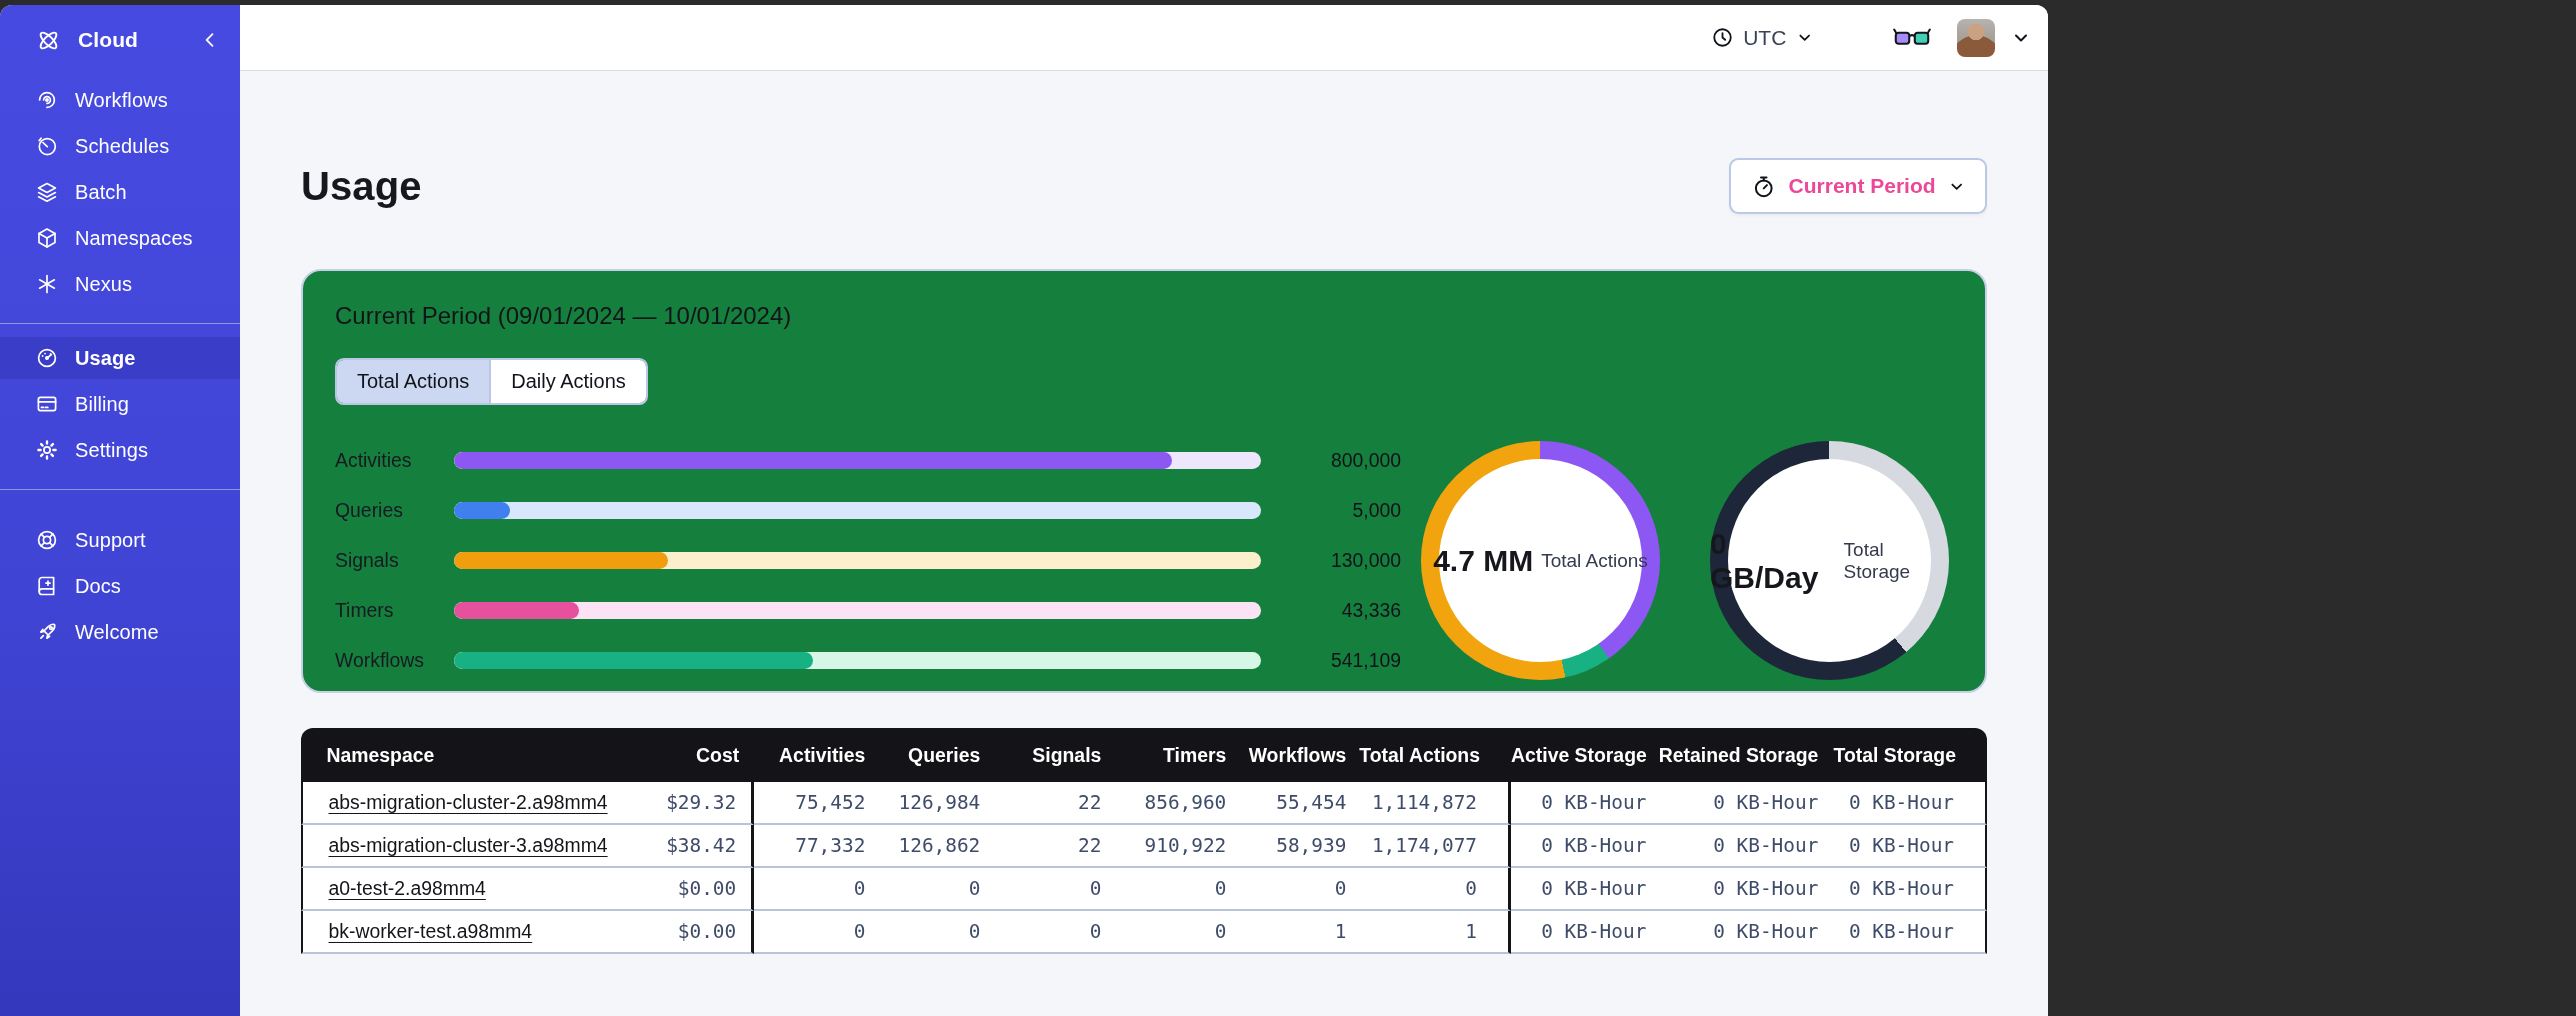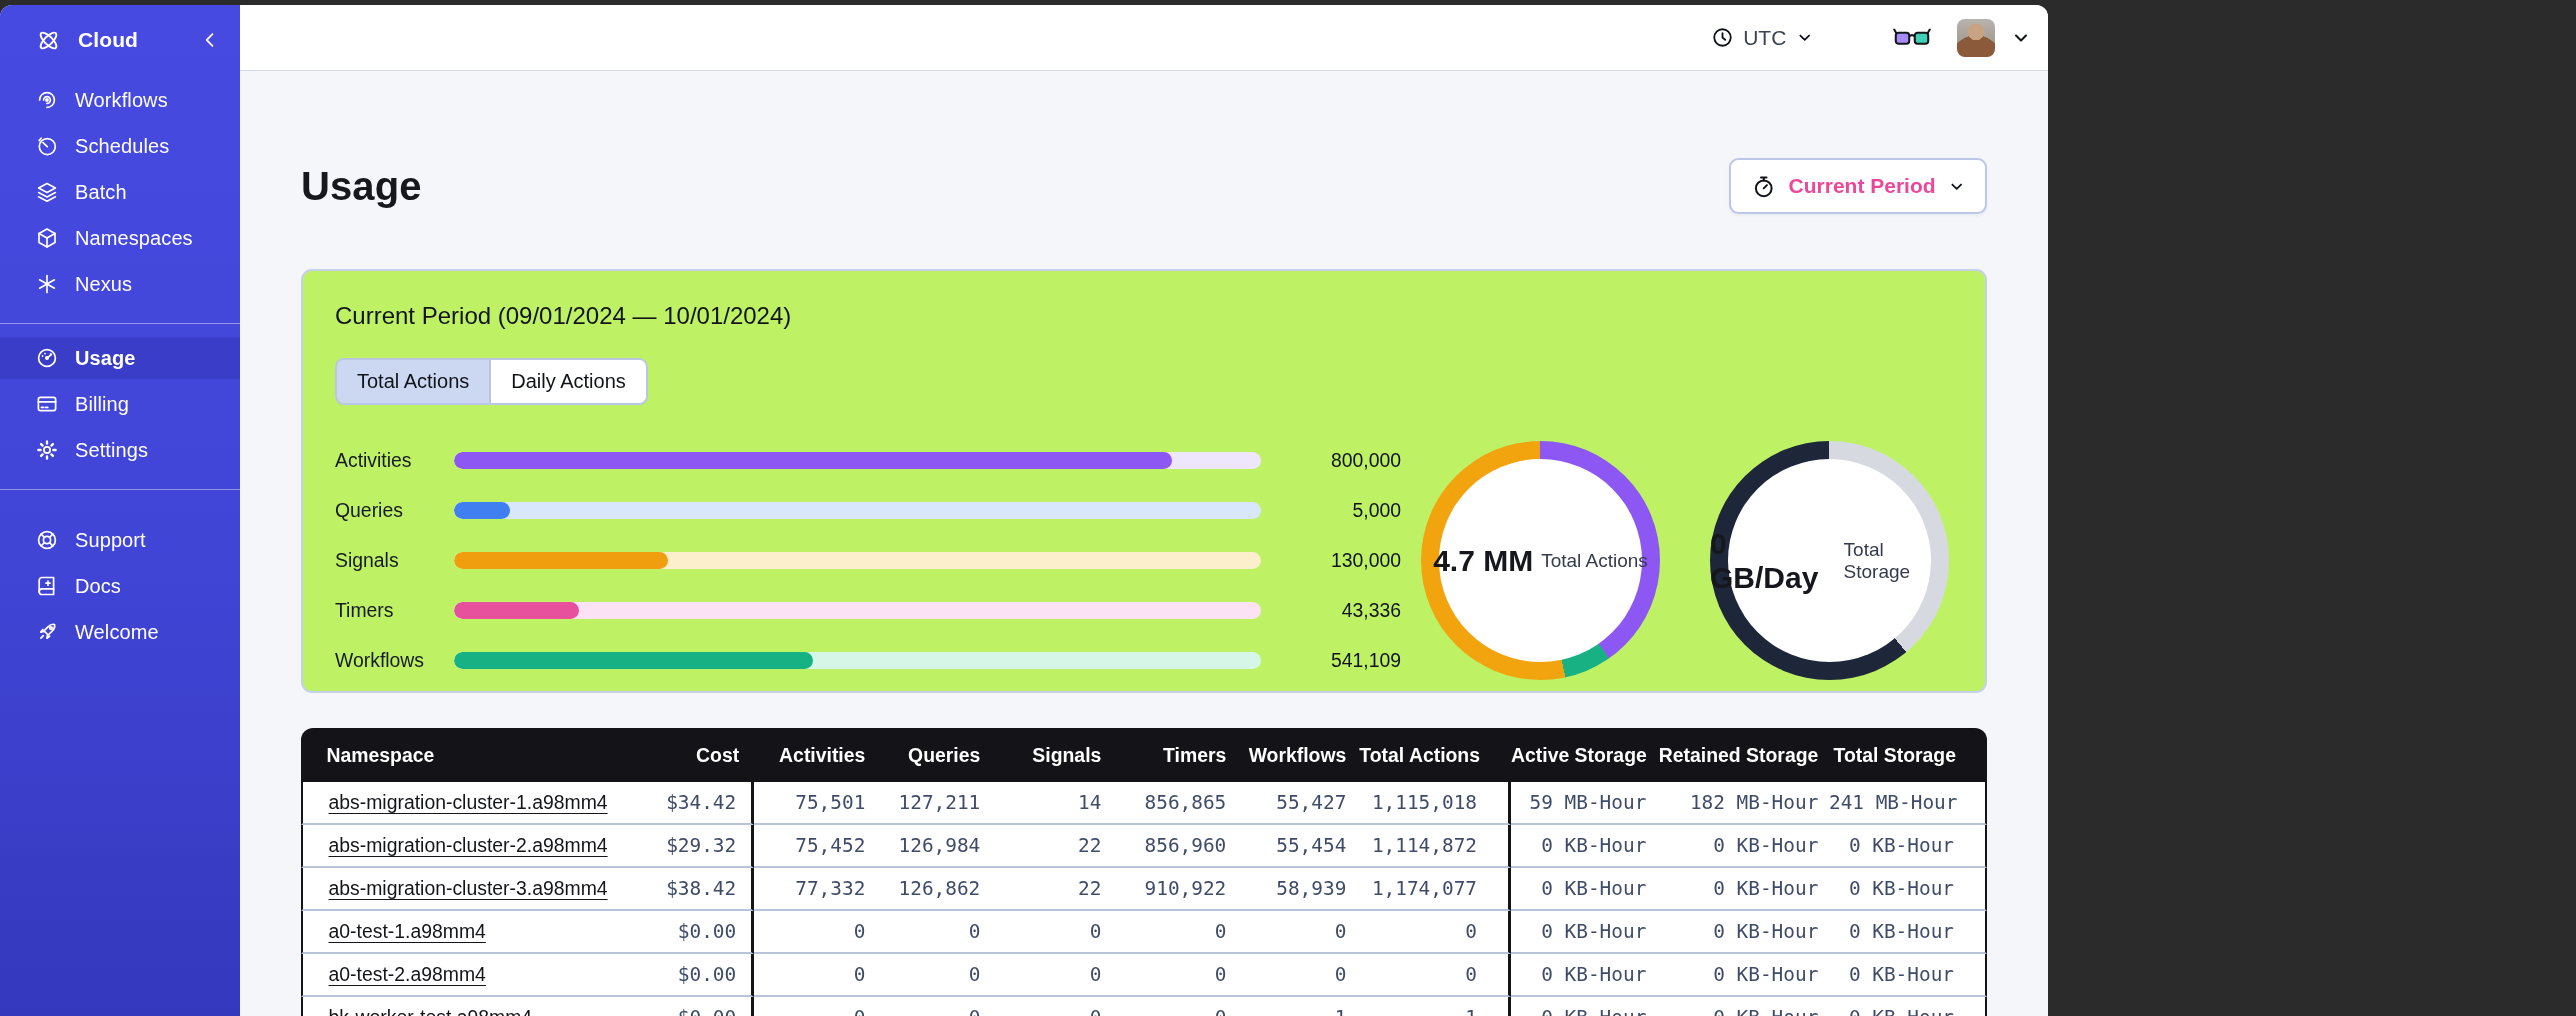--- a/index.html
+++ b/index.html
@@ -48,21 +48,21 @@
   .container { width:1686px; margin:0 auto; }
   .page-head { display:flex; align-items:center; justify-content:space-between; margin-top:86px; }
   .page-title { font-size:40px; font-weight:600; color:#17181d; letter-spacing:0.1px; }
   .period-btn { display:flex; align-items:center; gap:12px; height:56px; padding:0 20px;
                 background:#fff; border:2px solid #bcc9e6; border-radius:9.4px; cursor:pointer;
                 box-shadow:0 1.3px 2.7px rgba(40,60,110,.05); }
   .period-btn .icon { width:25.5px; height:25.5px; color:#10131a; }
   .period-btn .lbl { font-size:21px; color:#ec4899; font-weight:700; }
 
   
-  .card { margin-top:55px; background:#bef264; border:2px solid #c5d1e8; border-radius:11px;
+  .card { margin-top:55px; background:#15803d; border:2px solid #c5d1e8; border-radius:20px;
           padding:31px 32px 28px 32px; height:424px; }
   .card-title { font-size:24px; font-weight:500; color:#121419; }
   .tabs { display:inline-flex; margin-top:28px; border:2px solid #b9c7e4; border-radius:8.7px; overflow:hidden; }
   .tab { height:43px; display:flex; align-items:center; padding:0 20px; font-size:20px;
          color:#10131a; background:#fff; cursor:pointer; font-weight:500; }
   .tab + .tab { border-left:2px solid #b9c7e4; }
   .tab.active { background:#ccd8f1; }
 
   .panel { display:flex; align-items:center; justify-content:space-between; margin-top:36px; }
   .bars { width:1066px; }
@@ -359,33 +359,20 @@
               <th>Timers</th>
               <th>Workflows</th>
               <th class="group-end">Total Actions</th>
               <th>Active Storage</th>
               <th>Retained Storage</th>
               <th>Total Storage</th>
             </tr>
           </thead>
         <tbody id="tbody">
             <tr>
-              <td><a class="ns-link">abs-migration-cluster-1.a98mm4</a></td>
-              <td class="col-cost">$34.42</td>
-              <td>75,501</td>
-              <td>127,211</td>
-              <td>14</td>
-              <td>856,865</td>
-              <td>55,427</td>
-              <td class="group-end">1,115,018</td>
-              <td>59 MB-Hour</td>
-              <td>182 MB-Hour</td>
-              <td>241 MB-Hour</td>
-            </tr>
-            <tr>
               <td><a class="ns-link">abs-migration-cluster-2.a98mm4</a></td>
               <td class="col-cost">$29.32</td>
               <td>75,452</td>
               <td>126,984</td>
               <td>22</td>
               <td>856,960</td>
               <td>55,454</td>
               <td class="group-end">1,114,872</td>
               <td>0 KB-Hour</td>
               <td>0 KB-Hour</td>
@@ -398,33 +385,20 @@
               <td>126,862</td>
               <td>22</td>
               <td>910,922</td>
               <td>58,939</td>
               <td class="group-end">1,174,077</td>
               <td>0 KB-Hour</td>
               <td>0 KB-Hour</td>
               <td>0 KB-Hour</td>
             </tr>
             <tr>
-              <td><a class="ns-link">a0-test-1.a98mm4</a></td>
-              <td class="col-cost">$0.00</td>
-              <td>0</td>
-              <td>0</td>
-              <td>0</td>
-              <td>0</td>
-              <td>0</td>
-              <td class="group-end">0</td>
-              <td>0 KB-Hour</td>
-              <td>0 KB-Hour</td>
-              <td>0 KB-Hour</td>
-            </tr>
-            <tr>
               <td><a class="ns-link">a0-test-2.a98mm4</a></td>
               <td class="col-cost">$0.00</td>
               <td>0</td>
               <td>0</td>
               <td>0</td>
               <td>0</td>
               <td>0</td>
               <td class="group-end">0</td>
               <td>0 KB-Hour</td>
               <td>0 KB-Hour</td>

